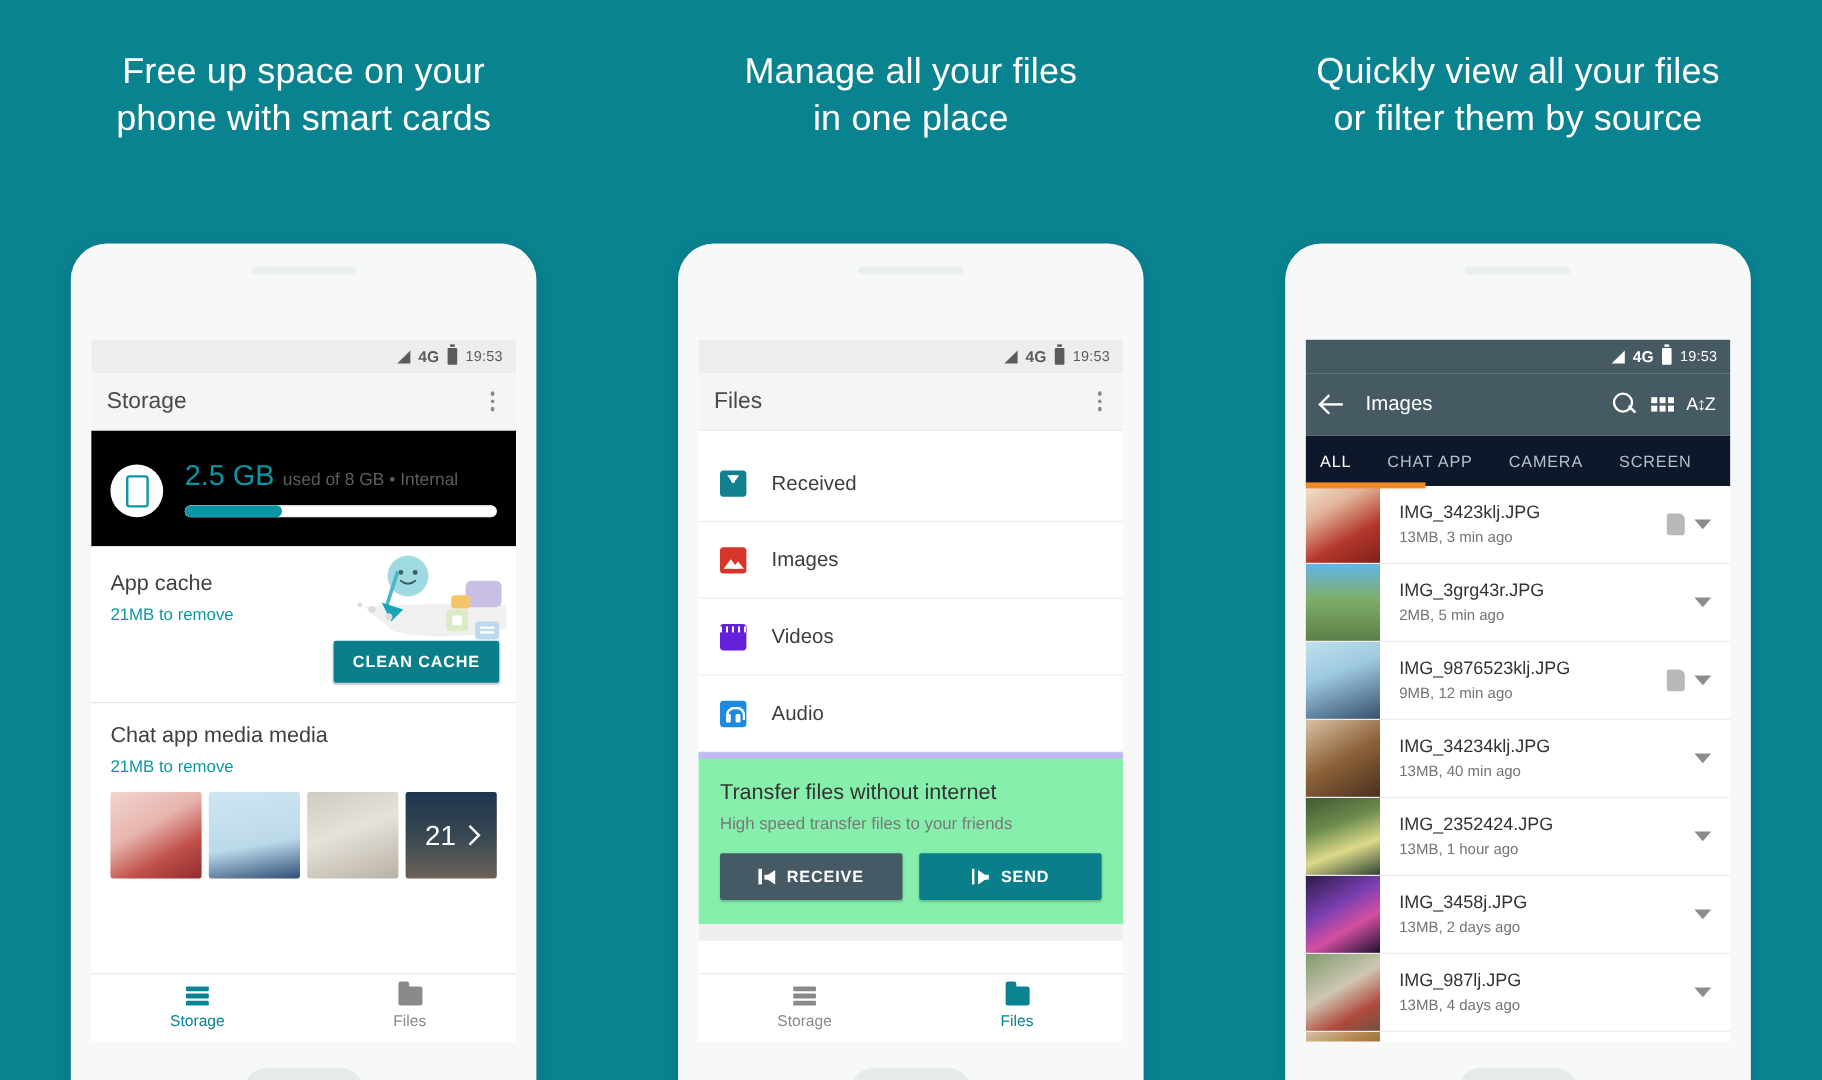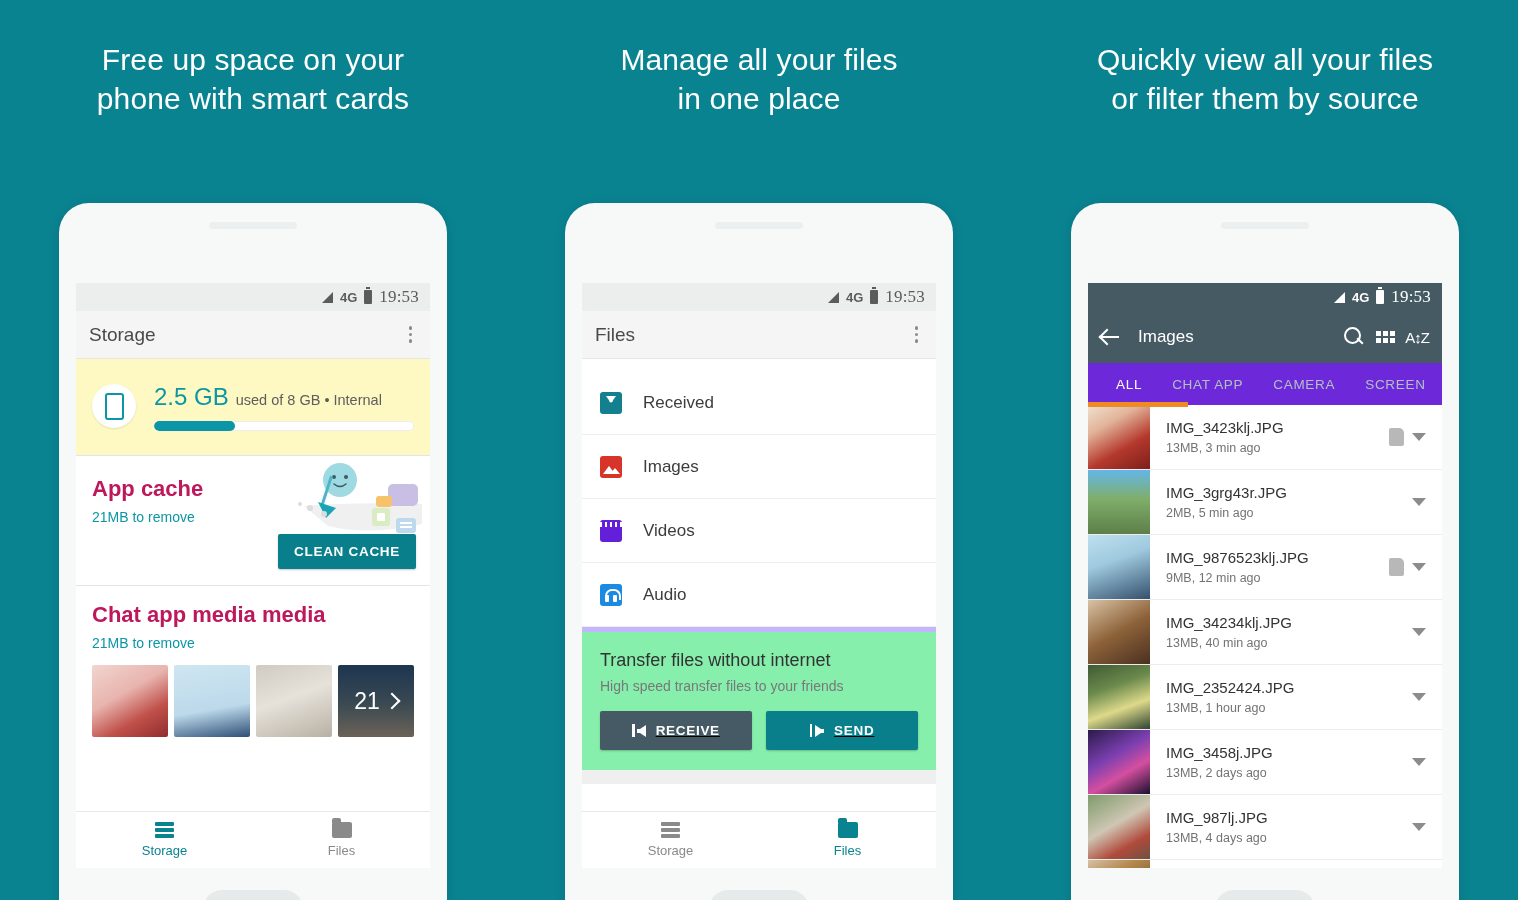--- a/index.html
+++ b/index.html
@@ -59,55 +59,55 @@
     font-size:13px;color:#5b5b5b;font-weight:700;
   }
   .statusbar.dark{background:#465a64;color:#ffffff;}
   .sb-item{margin-left:7px;display:flex;align-items:center;}
   .sig{width:0;height:0;border-left:11px solid transparent;border-bottom:11px solid #5b5b5b;}
   .statusbar.dark .sig{border-bottom-color:#ffffff;}
   .batt{width:8px;height:14px;background:#5b5b5b;border-radius:1px;position:relative;}
   .batt:before{content:"";position:absolute;top:-3px;left:2px;width:4px;height:2px;background:#5b5b5b;}
   .statusbar.dark .batt{background:#fff;}
   .statusbar.dark .batt:before{background:#fff;}
-  .sb-time{font-size:17px;letter-spacing:.2px;font-weight:400;font-family:Liberation Serif, serif;}
+  .sb-time{font-size:12px;letter-spacing:.2px;font-weight:400;}
   .statusbar.dark .sb-time{font-weight:400;}
 
   
   .appbar{
     height:48px;display:flex;align-items:center;
     background:#f5f5f5;padding:0 13px;box-sizing:border-box;
     border-bottom:1px solid #e6e6e6;
   }
   .appbar .title{font-size:19px;color:#4a4a4a;flex:1;}
   .kebab{display:flex;flex-direction:column;gap:3px;padding:5px;cursor:pointer;}
   .kebab i{width:3.5px;height:3.5px;border-radius:50%;background:#8b8b8b;display:block;}
   .storage-card{
-    background:#fef9c3;padding:22px 16px 24px 16px;display:flex;align-items:center;
+    background:#000000;padding:22px 16px 24px 16px;display:flex;align-items:flex-end;
     border-bottom:1px solid #e4e4e4;
   }
   .circ{
     width:44px;height:44px;border-radius:50%;background:#fff;
     display:flex;align-items:center;justify-content:center;flex:0 0 auto;
     box-shadow:0 1px 2px rgba(0,0,0,.10);
   }
   .phone-glyph{width:15px;height:23px;border:2px solid #0a96a6;border-radius:3px;}
   .storage-txt{margin-left:18px;flex:1;padding-top:2px;}
   .storage-line{display:flex;align-items:baseline;}
   .big{font-size:24px;color:#0a96a6;font-weight:400;}
   .sub{font-size:14.5px;color:#5d5d5d;margin-left:7px;}
   .bar{
     margin-top:10px;height:10px;border-radius:5px;background:#fff;
     box-shadow:inset 0 0 0 1px #ececec;overflow:hidden;width:100%;
   }
   .bar i{display:block;height:100%;background:#0a96a6;border-radius:5px;}
 
   
   .cache-card{position:relative;background:#fff;padding:20px 16px 16px 16px;height:130px;box-sizing:border-box;border-bottom:1px solid #e4e4e4;overflow:hidden;}
-  .c-title{font-size:22px;color:#be185d;font-weight:bold;}
+  .c-title{font-size:18px;color:#404040;}
   .c-sub{font-size:14px;color:#0a96a6;margin-top:7px;}
   .btn{
     display:inline-flex;align-items:center;justify-content:center;
     background:#0a7f8c;color:#fff;font-size:13.5px;font-weight:700;
     letter-spacing:.7px;border-radius:2px;padding:10px 16px;
     box-shadow:0 1px 2px rgba(0,0,0,.22);cursor:pointer;border:none;
   }
   .clean-btn{position:absolute;right:14px;bottom:16px;}
   .art{position:absolute;right:4px;top:6px;width:150px;height:82px;}
 
@@ -156,21 +156,21 @@
      background:repeating-linear-gradient(90deg,#fff 0 2px,#6320d8 2px 5px);}
   .fi.aud{background:#1c8ae0;}
   .fi.aud:after{content:"";position:absolute;left:5px;top:5px;width:12px;height:9px;
      border:2px solid #fff;border-radius:7px 7px 0 0;border-bottom:none;}
   .fi.aud:before{content:"";position:absolute;left:5px;top:11px;width:4px;height:7px;background:#fff;border-radius:1px;
      box-shadow:8px 0 0 #fff;}
 
   .transfer{background:#86efac;padding:18px 18px 20px 18px;border-top:5px solid #c4b5fd;}
   .t-title{font-size:18px;color:#333;}
   .t-sub{font-size:14px;color:#787878;margin-top:7px;}
-  .t-btns{display:flex;gap:14px;margin-top:17px;text-decoration:underline;}
+  .t-btns{display:flex;gap:14px;margin-top:17px;}
   .t-btns .btn{flex:1;padding:12px 0;gap:10px;}
   .btn.dark{background:#455a64;}
   .arrow-l{display:inline-flex;align-items:center;}
   .arrow-l i{width:2.5px;height:13px;background:#fff;margin-right:2px;}
   .arrow-l b{width:0;height:0;border-top:6px solid transparent;border-bottom:6px solid transparent;border-right:9px solid #fff;position:relative;}
   .arrow-l b:after{content:"";position:absolute;left:0;top:-2px;width:7px;height:4px;background:#fff;}
   .arrow-r{display:inline-flex;align-items:center;}
   .arrow-r i{width:2.5px;height:13px;background:#fff;margin-right:3px;}
   .arrow-r b{width:0;height:0;border-top:6px solid transparent;border-bottom:6px solid transparent;border-left:9px solid #fff;position:relative;}
   .arrow-r b:after{content:"";position:absolute;right:0;top:-2px;width:7px;height:4px;background:#fff;}
@@ -183,21 +183,21 @@
   .back:before{content:"";position:absolute;left:1px;top:9px;width:18px;height:2px;background:#fff;}
   .back:after{content:"";position:absolute;left:1px;top:4px;width:10px;height:10px;border-left:2px solid #fff;border-bottom:2px solid #fff;transform:rotate(45deg);}
   .dark-appbar .title{font-size:17px;margin-left:18px;flex:1;}
   .ic{width:26px;height:26px;margin-left:6px;position:relative;cursor:pointer;}
   .search-ic:before{content:"";position:absolute;left:4px;top:3px;width:13px;height:13px;border:2px solid #fff;border-radius:50%;}
   .search-ic:after{content:"";position:absolute;left:16px;top:16px;width:8px;height:2px;background:#fff;transform:rotate(45deg);}
   .grid-ic{display:grid;grid-template-columns:repeat(3,5px);grid-template-rows:repeat(2,5px);gap:2px;align-content:center;justify-content:center;}
   .grid-ic span{background:#fff;display:block;width:5px;height:5px;}
   .az-ic{font-size:15px;color:#fff;display:flex;align-items:center;justify-content:center;letter-spacing:-1px;}
 
-  .tabs{background:#6d28d9;display:flex;align-items:center;height:42px;padding:0 28px;box-sizing:border-box;position:relative;}
+  .tabs{background:#0f172a;display:flex;align-items:center;height:42px;padding:0 12px;box-sizing:border-box;position:relative;}
   .tab{font-size:13.5px;letter-spacing:.7px;color:#b3c0c6;margin-right:30px;cursor:pointer;white-space:nowrap;}
   .tab.active{color:#fff;}
   .orange-bar{position:absolute;left:0;bottom:-2px;width:100px;height:5px;background:#f08a24;}
 
   .imrow{display:flex;align-items:center;height:64px;background:#fff;border-bottom:1px solid #ededed;cursor:pointer;}
   .imthumb{width:62px;height:64px;flex:0 0 auto;background-size:cover;background-position:center;}
   .imtxt{flex:1;padding-left:16px;}
   .imname{font-size:15px;color:#333;}
   .immeta{font-size:12.5px;color:#737373;margin-top:4px;}
   .sd{width:15px;height:18px;background:#b8b8b8;border-radius:2px 5px 2px 2px;margin-right:8px;flex:0 0 auto;}

